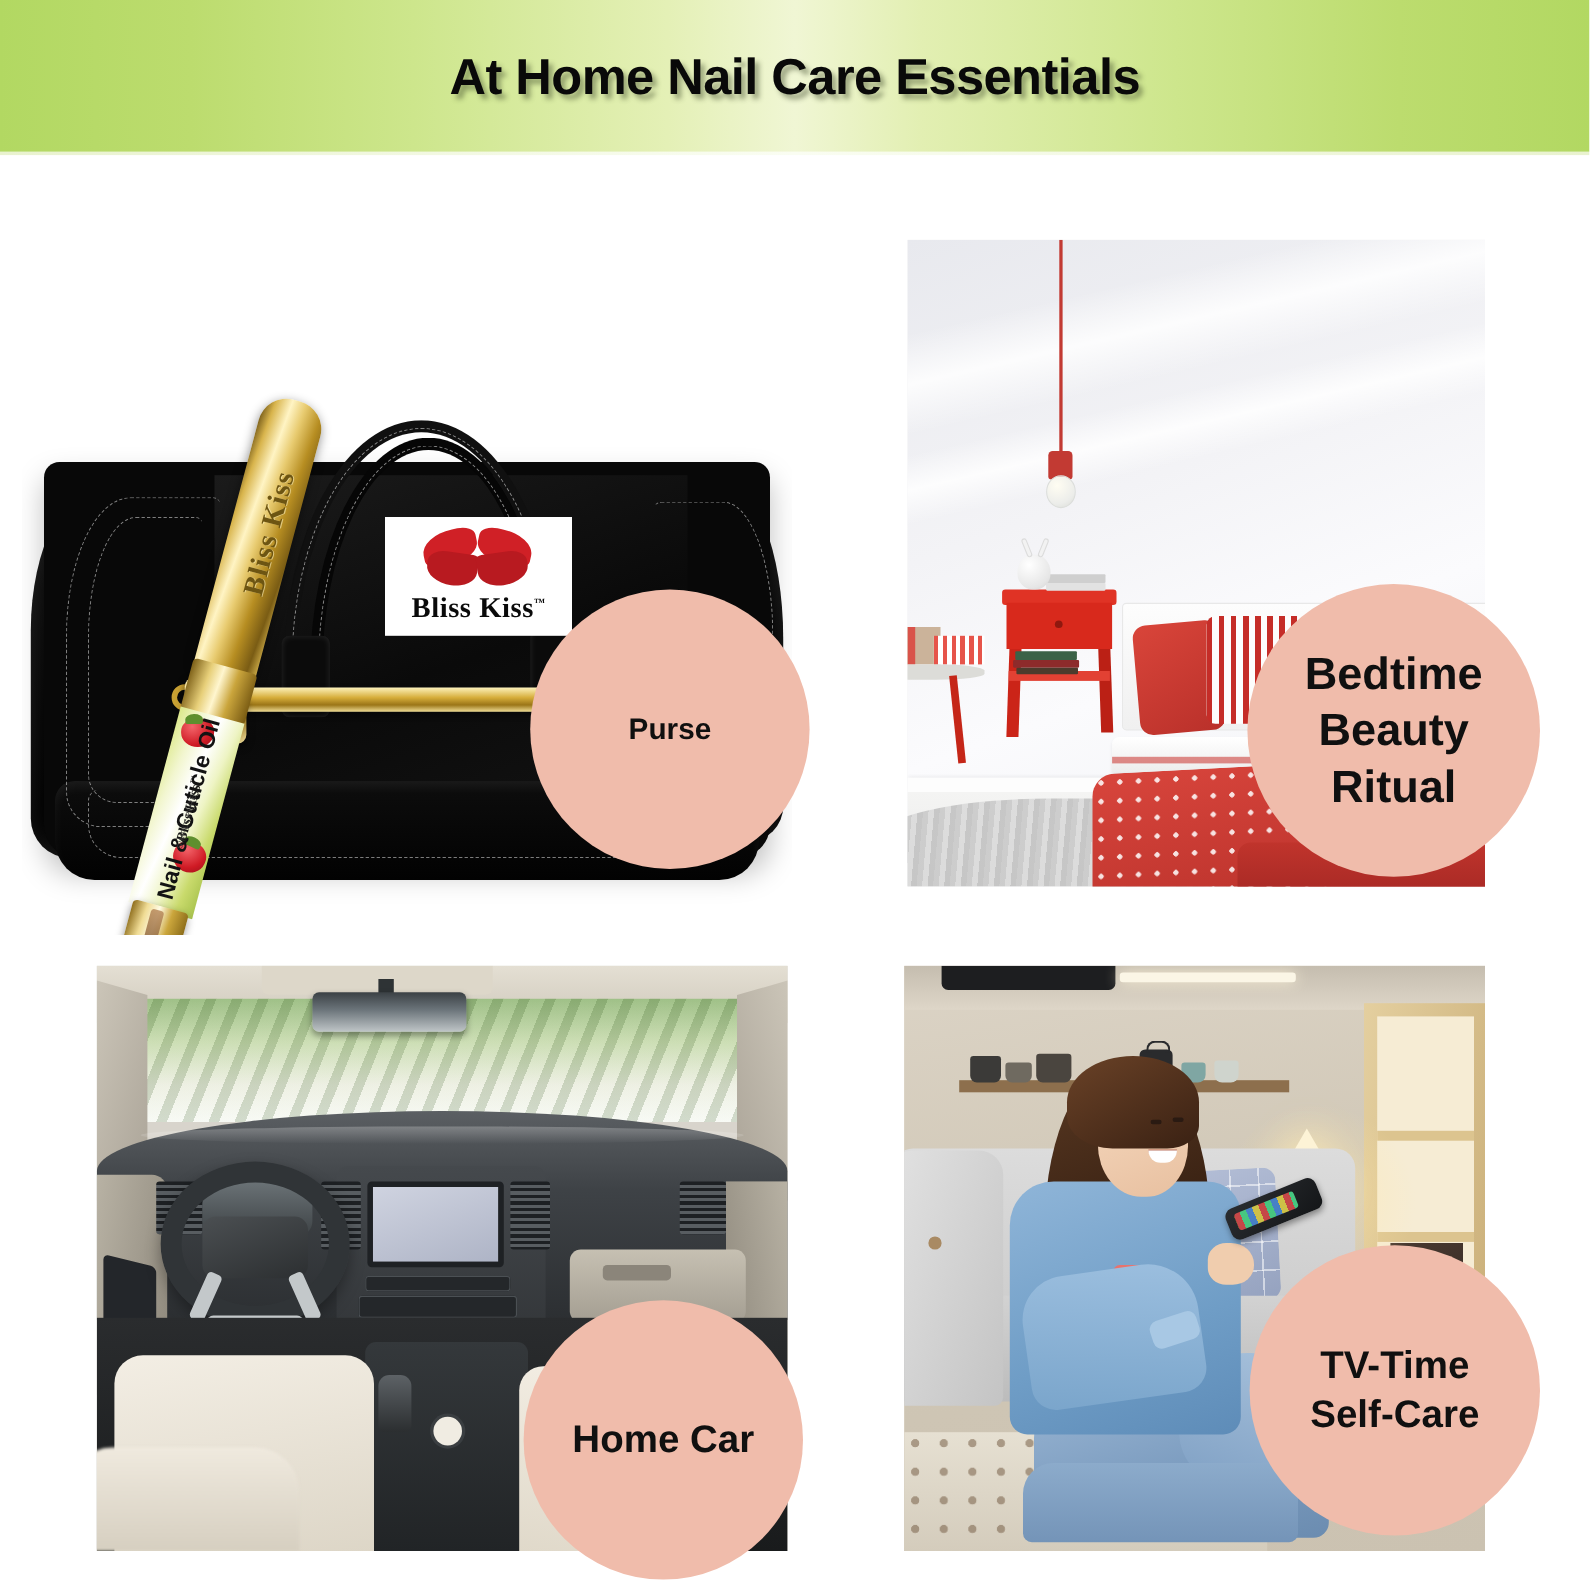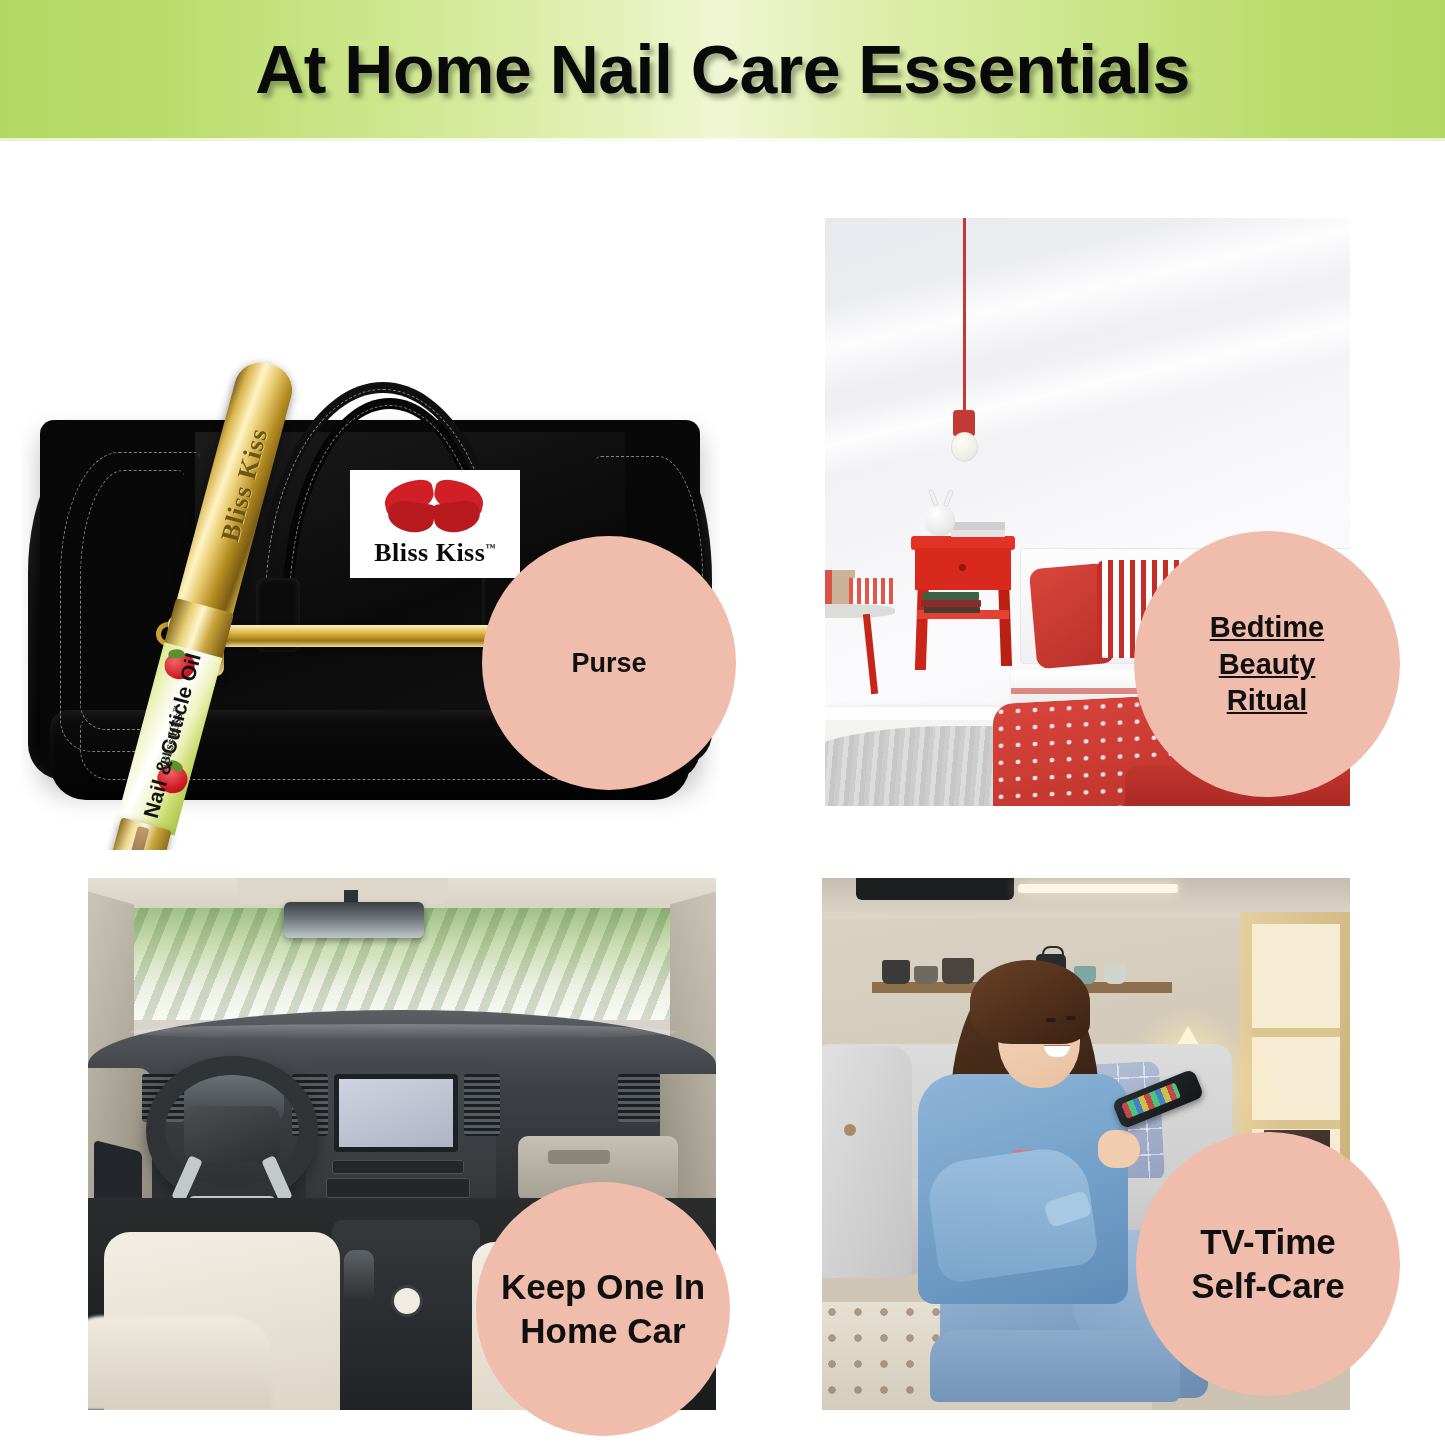--- a/index.html
+++ b/index.html
@@ -15,21 +15,21 @@
   
   #header-banner{
     position:absolute; left:0; top:0; width:1445px; height:138px;
     background:linear-gradient(90deg,
       #b2d862 0%, #bcdc6e 12%, #cde68c 26%,
       #e4f0b6 42%, #f0f6d4 50%, #e2efb2 58%,
       #cde68c 74%, #bcdc6e 88%, #b2d862 100%);
     display:flex; align-items:center; justify-content:center;
   }
   #header-title{
-    font-size:68px; font-weight:bold; color:#090909;
+    font-size:46px; font-weight:bold; color:#090909;
     letter-spacing:-0.5px; white-space:nowrap;
     text-shadow:4px 5px 5px rgba(60,70,40,.45);
   }
   #header-underline{
     position:absolute; left:0; top:138px; width:1445px; height:3px;
     background:linear-gradient(90deg,#e9f2cf,#fafdf2,#e9f2cf);
   }
 
   
   .panel{ position:absolute; overflow:hidden; }
@@ -487,21 +487,21 @@
   }
 
   
   .badge{
     position:absolute; border-radius:50%; background:#f0bcab;
     display:flex; align-items:center; justify-content:center; text-align:center;
     color:#101010; font-weight:600; line-height:1.26;
     z-index:40;
   }
   #badge-purse{ left:482px; top:536px; width:254px; height:254px; font-size:27px; }
-  #badge-bedroom{ left:1134px; top:531px; width:266px; height:266px; font-size:29px;text-decoration:underline; }
+  #badge-bedroom{ left:1134px; top:531px; width:266px; height:266px; font-size:41px; }
   #badge-car{ left:476px; top:1182px; width:254px; height:254px; font-size:35px; }
   #badge-living{ left:1136px; top:1132px; width:264px; height:264px; font-size:35px; }
   .badge span{ display:block; padding:0 12px; }
 </style>
 </head>
 <body>
 
 <div id="header-banner">
   <div id="header-title">At Home Nail Care Essentials</div>
 </div>
@@ -656,21 +656,20 @@
   <div class="center-tunnel"></div>
   <div class="shifter"></div>
   <div class="cup"></div>
   <div class="seat-r"></div>
   <div class="seat-l"></div>
   <div class="seat-l-back"></div>
 </div>
 
 <div class="badge" id="badge-car">
   <div>
-    <span>Keep One In</span>
     <span>Home Car</span>
   </div>
 </div>
 
 <div class="panel" id="panel-living">
   <div class="lv-wall"></div>
   <div class="lv-ceil"></div>
   <div class="lv-hood"></div>
   <div class="lv-strip"></div>
   <div class="shelf-unit"></div>

